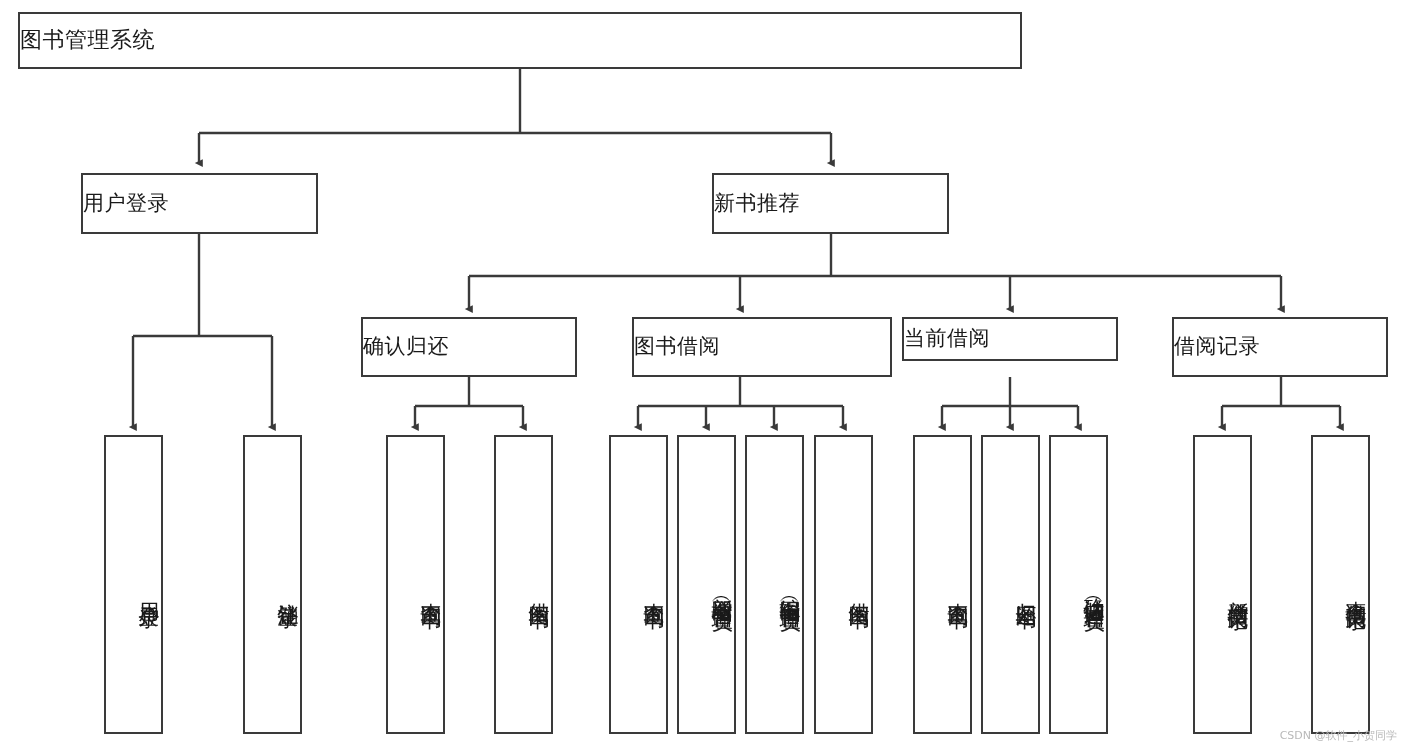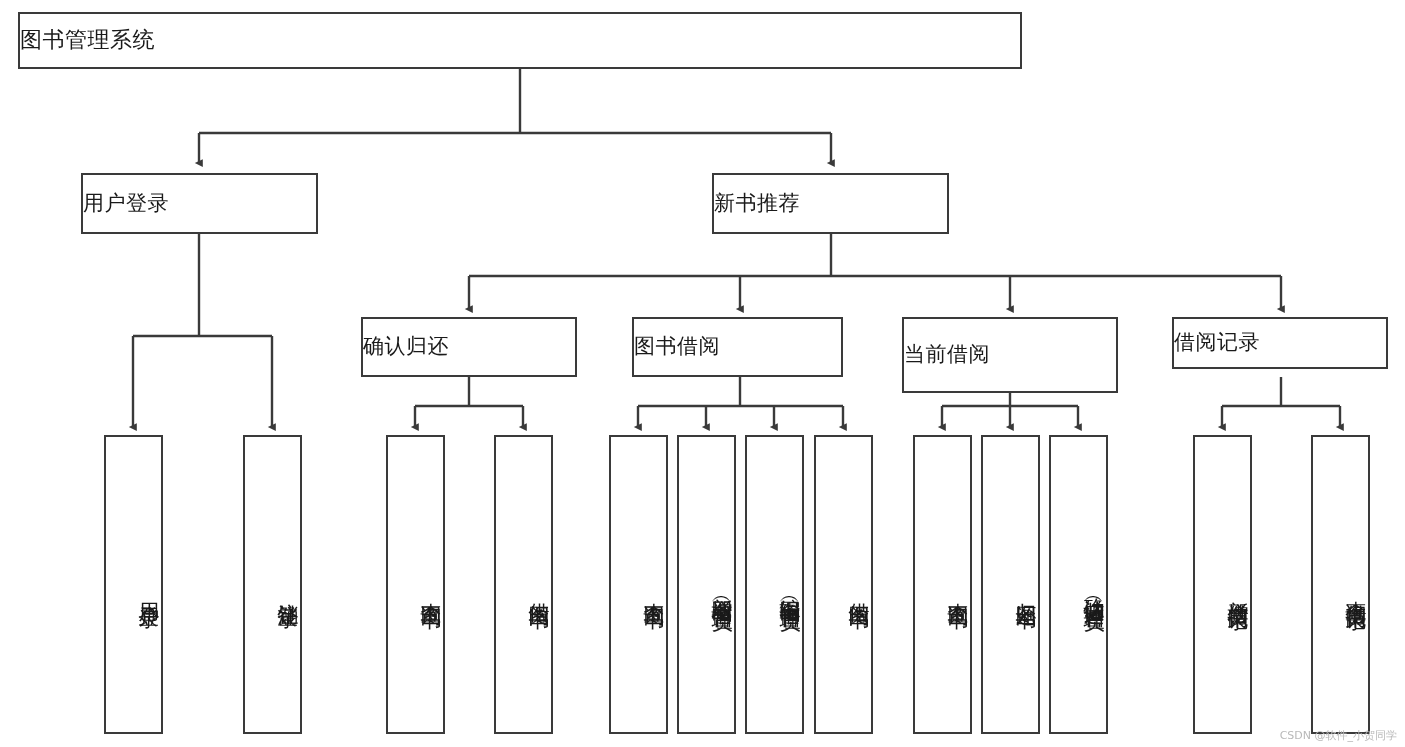--- a/index.html
+++ b/index.html
@@ -134,29 +134,29 @@
   </div>
 
   <div class="node horiz" style="left:712px; top:173px; width:237px; height:61px;">
     <span>新书推荐</span>
   </div>
 
   <div class="node horiz" style="left:361px; top:317px; width:216px; height:60px;">
     <span>确认归还</span>
   </div>
 
-  <div class="node horiz" style="left:632px; top:317px; width:211px; height:60px;">
+  <div class="node horiz" style="left:632px; top:317px; width:260px; height:60px;">
     <span>图书借阅</span>
   </div>
 
-  <div class="node horiz" style="left:902px; top:317px; width:216px; height:76px;">
+  <div class="node horiz" style="left:902px; top:317px; width:216px; height:44px;">
     <span>当前借阅</span>
   </div>
 
-  <div class="node horiz" style="left:1172px; top:317px; width:216px; height:52px;">
+  <div class="node horiz" style="left:1172px; top:317px; width:216px; height:60px;">
     <span>借阅记录</span>
   </div>
 
   <div class="node vert" style="left:104px; top:435px; width:59px; height:299px;">
     <span class="vlabel">用户登录</span>
   </div>
 
   <div class="node vert" style="left:243px; top:435px; width:59px; height:299px;">
     <span class="vlabel">注销登录</span>
   </div>

